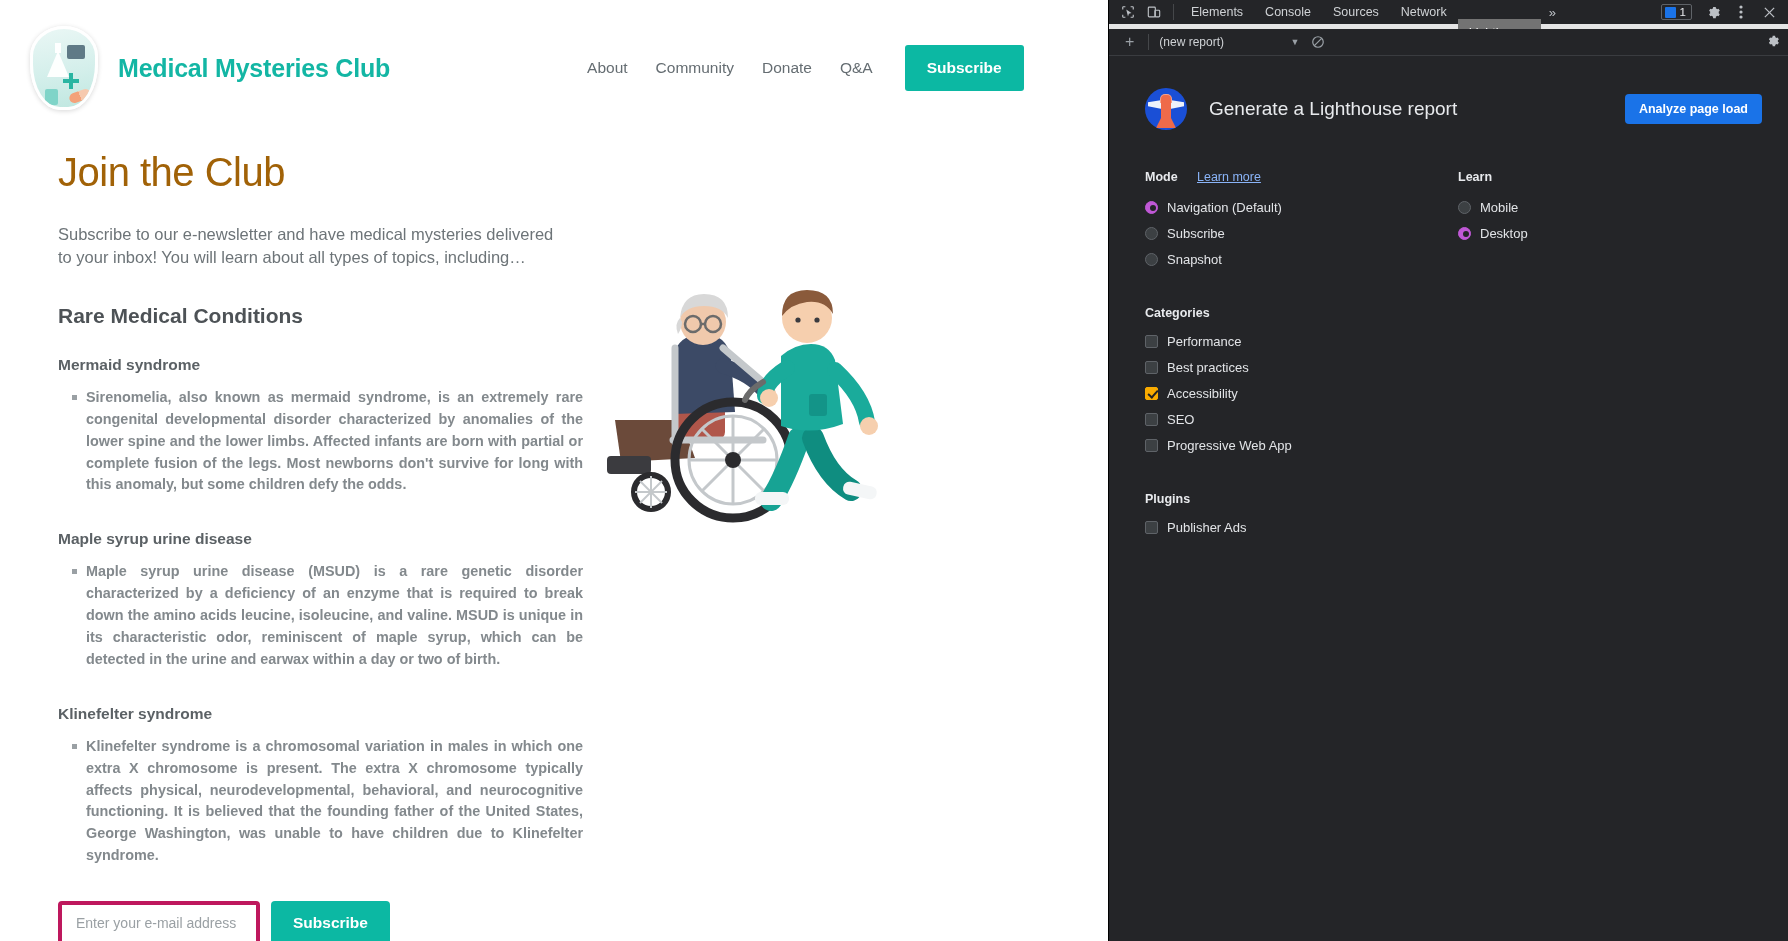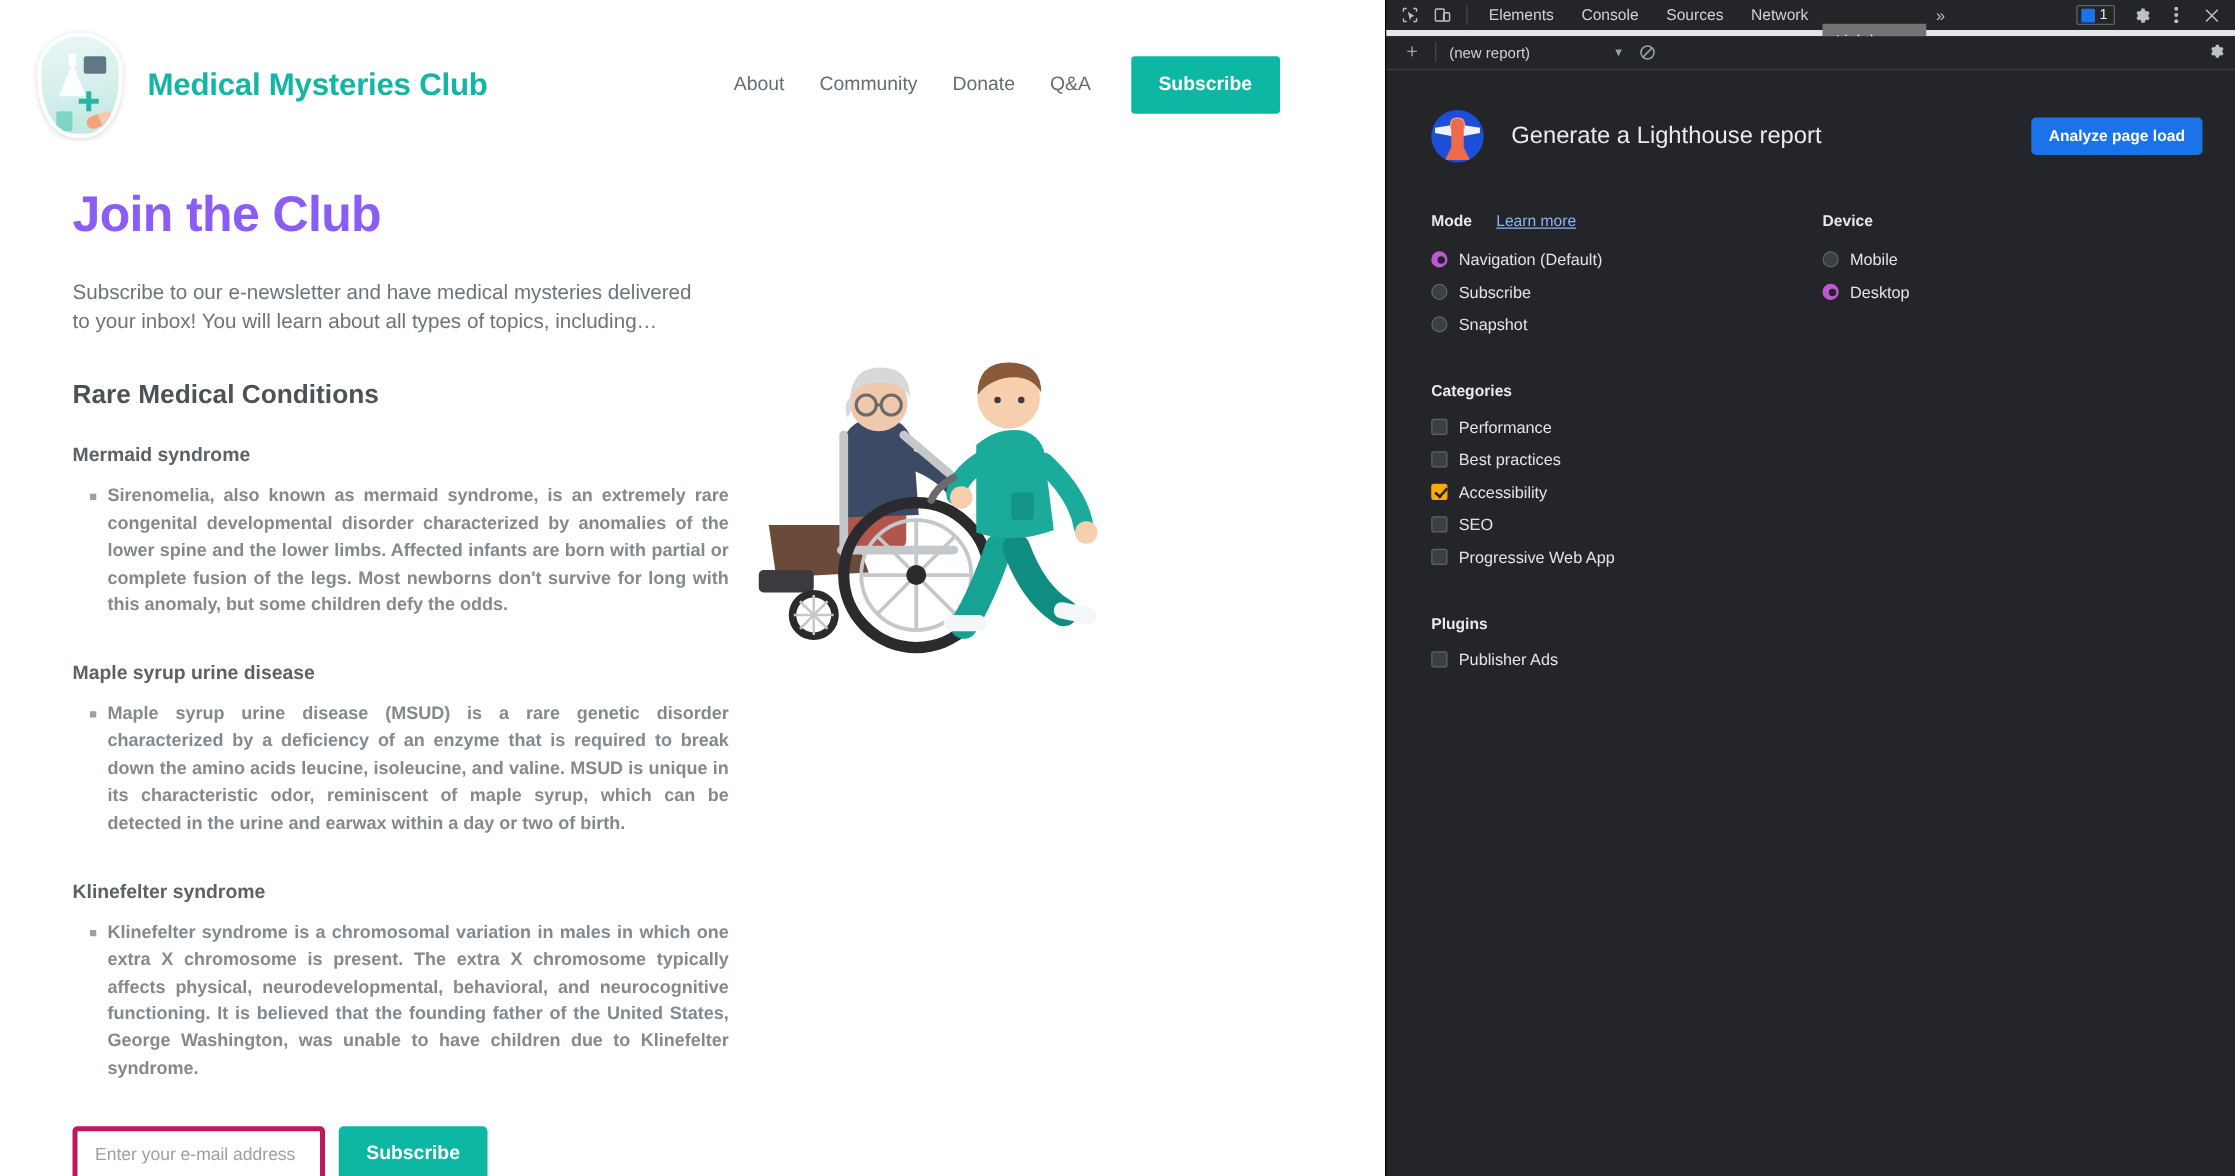--- a/index.html
+++ b/index.html
@@ -107,23 +107,23 @@
 
   .content {
     display: flex;
     padding: 0 0 0 58px;
   }
   .col-left { width: 525px; flex: none; }
   .col-right { flex: 1; position: relative; }
 
   h1.page-title {
     font-size: 40px;
-    color: #8b5cf6;
+    color: #a16207;
     margin: 30px 0 28px 0;
-    font-weight: bold;
+    font-weight: normal;
     letter-spacing: -0.5px;
   }
   p.intro {
     color: #6d7478;
     font-size: 16.5px;
     line-height: 1.42;
     margin: 0 0 34px 0;
     width: 510px;
   }
   h2.section-title {
@@ -542,21 +542,21 @@
             <span class="lbl">Subscribe</span>
           </div>
           <div class="lh-row">
             <span class="radio"></span>
             <span class="lbl">Snapshot</span>
           </div>
         </div>
 
         <div class="lh-col-device">
           <div>
-            <span class="lh-grouplabel">Device</span>
+            <span class="lh-grouplabel">Learn</span>
           </div>
           <div class="lh-row">
             <span class="radio"></span>
             <span class="lbl">Mobile</span>
           </div>
           <div class="lh-row">
             <span class="radio checked"></span>
             <span class="lbl">Desktop</span>
           </div>
         </div>

